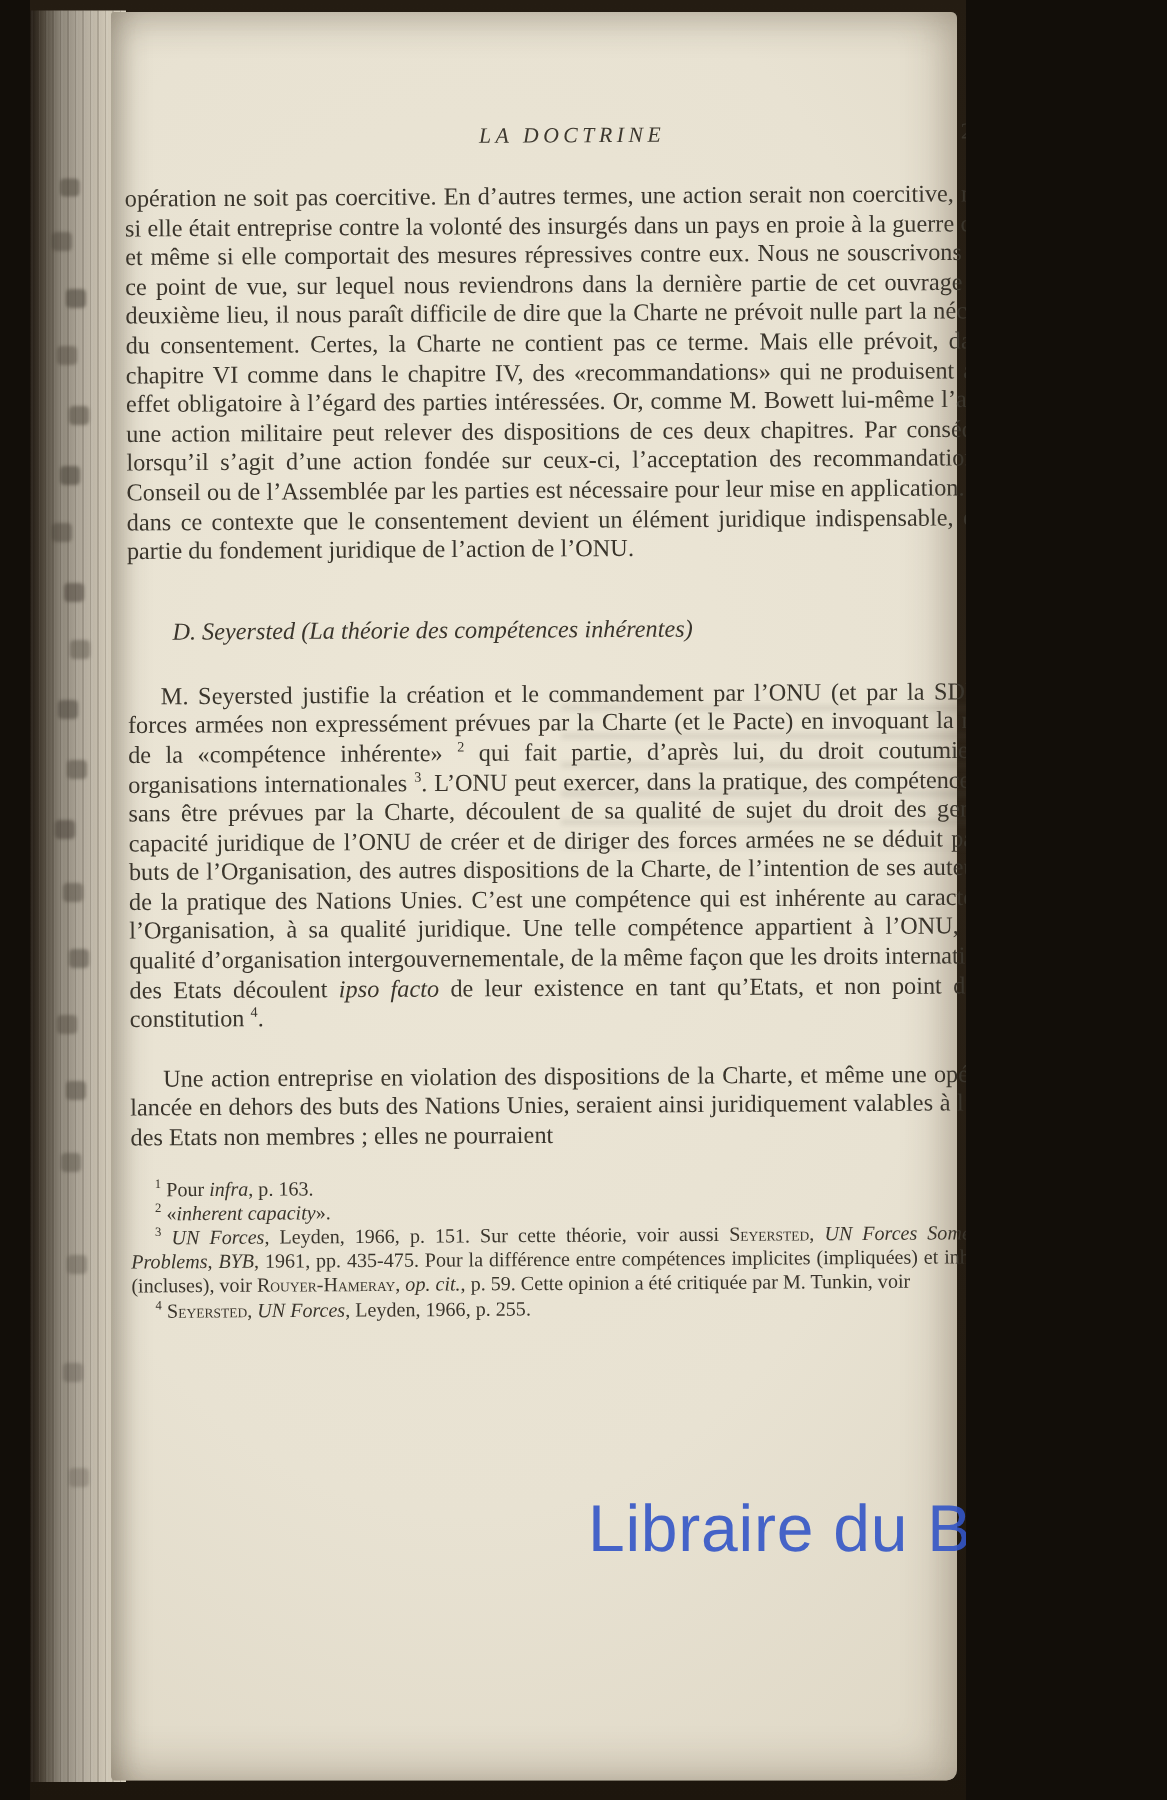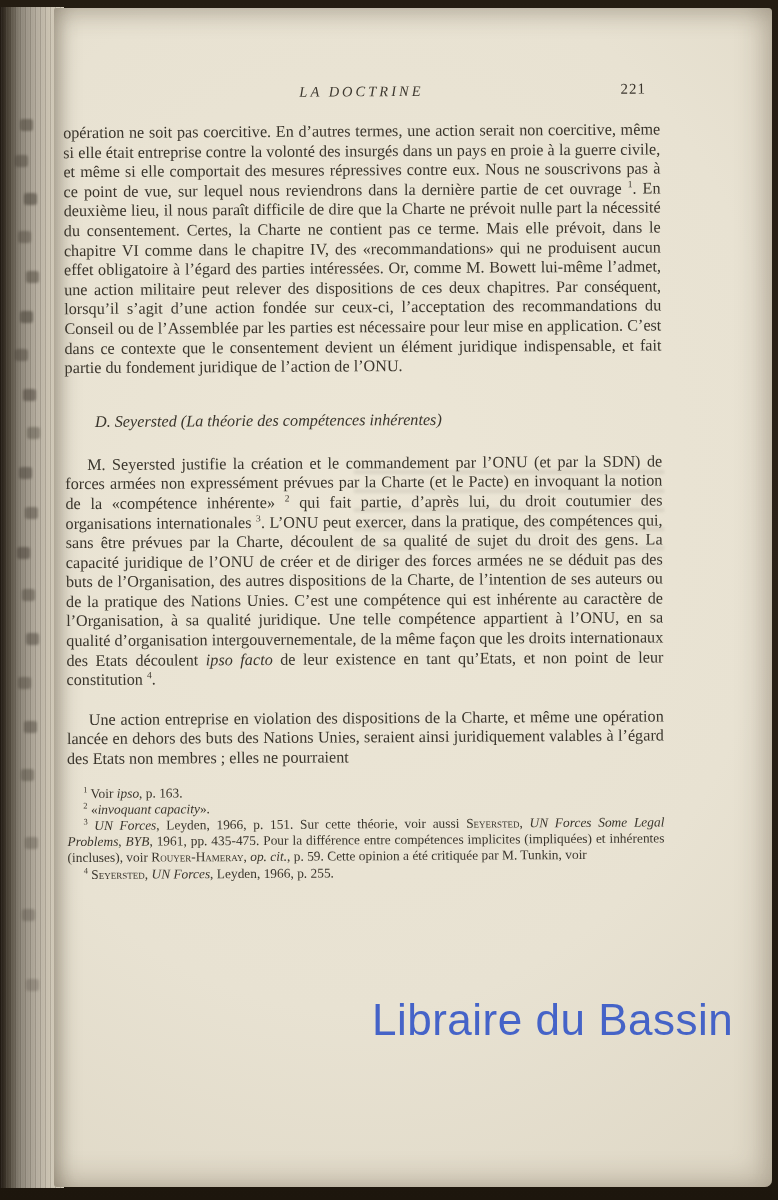--- a/index.html
+++ b/index.html
@@ -2,22 +2,23 @@
 <html lang="fr"><head>
 <meta charset="utf-8">
 <style>
   * { margin:0; padding:0; box-sizing:border-box; }
   html,body { width:778px; height:1200px; overflow:hidden; }
   body {
     background:#120e09;
     font-family:"Liberation Serif","DejaVu Serif",serif;
   }
   .photo {
-    position:relative; width:778px; height:1200px; overflow:hidden;
+    position:relative; width:624px; height:1200px; overflow:hidden;
     background:linear-gradient(180deg,#241c12 0%, #2b2217 45%, #1d160d 100%);
+    margin-left:20px;
   }
   
   .edges {
     position:absolute; left:0; top:7px; bottom:12px; width:64px;
     background:linear-gradient(90deg,#1e1710 0%, #4a4236 12%, #8d8679 32%, #b2aa9c 55%, #ccc4b3 78%, #d9d2c1 100%);
   }
   .edges::before {
     content:""; position:absolute; inset:0;
     background:repeating-linear-gradient(90deg,
       rgba(40,32,22,0.16) 0 1px,
@@ -122,23 +123,23 @@
 
         <p class="body-p first"><span>opération ne soit pas coercitive. En d’autres termes, une action serait non coercitive, même si elle était entreprise contre la volonté des insurgés dans un pays en proie à la guerre civile, et même si elle comportait des mesures répressives contre eux. Nous ne souscrivons pas à ce point de vue, sur lequel nous reviendrons dans la dernière partie de cet ouvrage </span><sup>1</sup><span>. En deuxième lieu, il nous paraît difficile de dire que la Charte ne prévoit nulle part la nécessité du consentement. Certes, la Charte ne contient pas ce terme. Mais elle prévoit, dans le chapitre VI comme dans le chapitre IV, des «recommandations» qui ne produisent aucun effet obligatoire à l’égard des parties intéressées. Or, comme M. Bowett lui-même l’admet, une action militaire peut relever des dispositions de ces deux chapitres. Par conséquent, lorsqu’il s’agit d’une action fondée sur ceux-ci, l’acceptation des recommandations du Conseil ou de l’Assemblée par les parties est nécessaire pour leur mise en application. C’est dans ce contexte que le consentement devient un élément juridique indispensable, et fait partie du fondement juridique de l’action de l’ONU.</span></p>
 
         <h3 class="heading">D. Seyersted (La théorie des compétences inhérentes)</h3>
 
         <p class="body-p indent p2"><span>M. Seyersted justifie la création et le commandement par l’ONU (et par la SDN) de forces armées non expressément prévues par la Charte (et le Pacte) en invoquant la notion de la «compétence inhérente» </span><sup>2</sup><span> qui fait partie, d’après lui, du droit coutumier des organisations internationales </span><sup>3</sup><span>. L’ONU peut exercer, dans la pratique, des compétences qui, sans être prévues par la Charte, découlent de sa qualité de sujet du droit des gens. La capacité juridique de l’ONU de créer et de diriger des forces armées ne se déduit pas des buts de l’Organisation, des autres dispositions de la Charte, de l’intention de ses auteurs ou de la pratique des Nations Unies. C’est une compétence qui est inhérente au caractère de l’Organisation, à sa qualité juridique. Une telle compétence appartient à l’ONU, en sa qualité d’organisation intergouvernementale, de la même façon que les droits internationaux des Etats découlent </span><i>ipso facto</i><span> de leur existence en tant qu’Etats, et non point de leur constitution </span><sup>4</sup><span>.</span></p>
 
         <p class="body-p indent p3">Une action entreprise en violation des dispositions de la Charte, et même une opération lancée en dehors des buts des Nations Unies, seraient ainsi juridiquement valables à l’égard des Etats non membres ; elles ne pourraient</p>
 
         <div class="footnotes">
-          <p class="fn"><sup>1</sup> <span>Voir </span><i>ipso</i><span>, p. 163.</span></p>
+          <p class="fn"><sup>1</sup> <span>Pour </span><i>infra</i><span>, p. 163.</span></p>
 
-          <p class="fn"><sup>2</sup> <span>«</span><i>invoquant capacity</i><span>».</span></p>
+          <p class="fn"><sup>2</sup> <span>«</span><i>inherent capacity</i><span>».</span></p>
 
           <p class="fn"><sup>3</sup> <i>UN Forces</i><span>, Leyden, 1966, p. 151. Sur cette théorie, voir aussi </span><span class="sc">Seyersted</span><span>, </span><i>UN Forces Some Legal Problems</i><span>, </span><i>BYB</i><span>, 1961, pp. 435-475. Pour la différence entre compétences implicites (impliquées) et inhérentes (incluses), voir </span><span class="sc">Rouyer-Hameray</span><span>, </span><i>op. cit.</i><span>, p. 59. Cette opinion a été critiquée par M. Tunkin, voir</span></p>
 
           <p class="fn"><sup>4</sup> <span class="sc">Seyersted</span><span>, </span><i>UN Forces</i><span>, Leyden, 1966, p. 255.</span></p>
         </div>
 
       </div>
     </div>
   </div>
 

